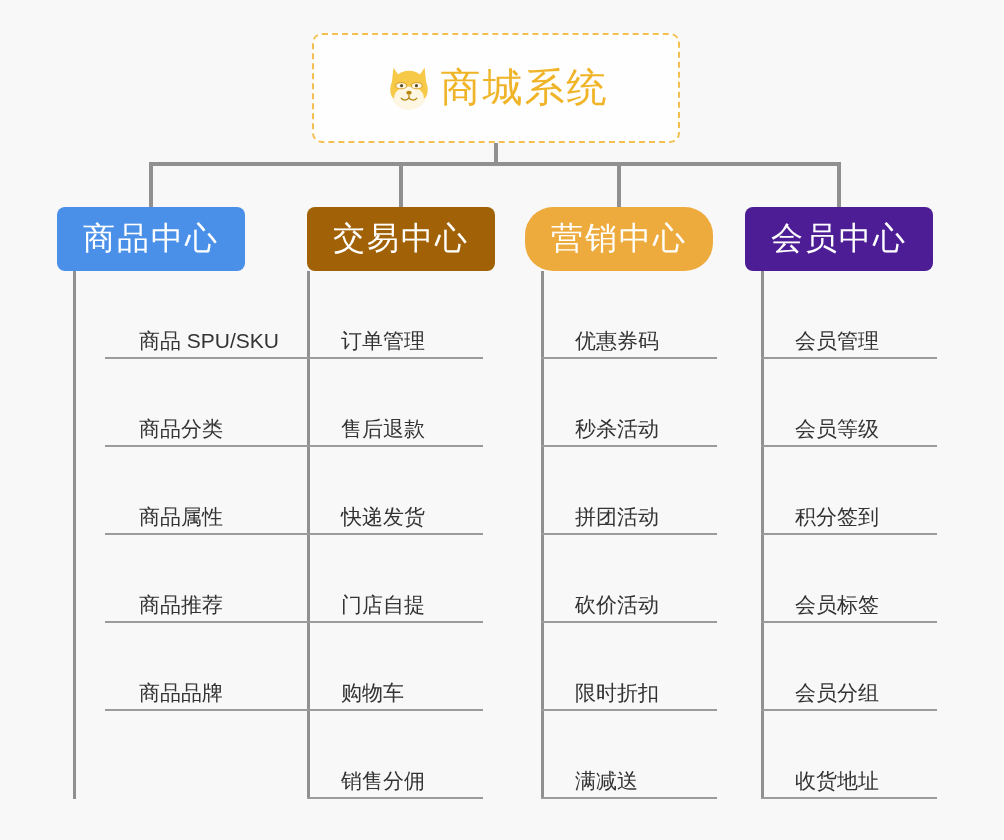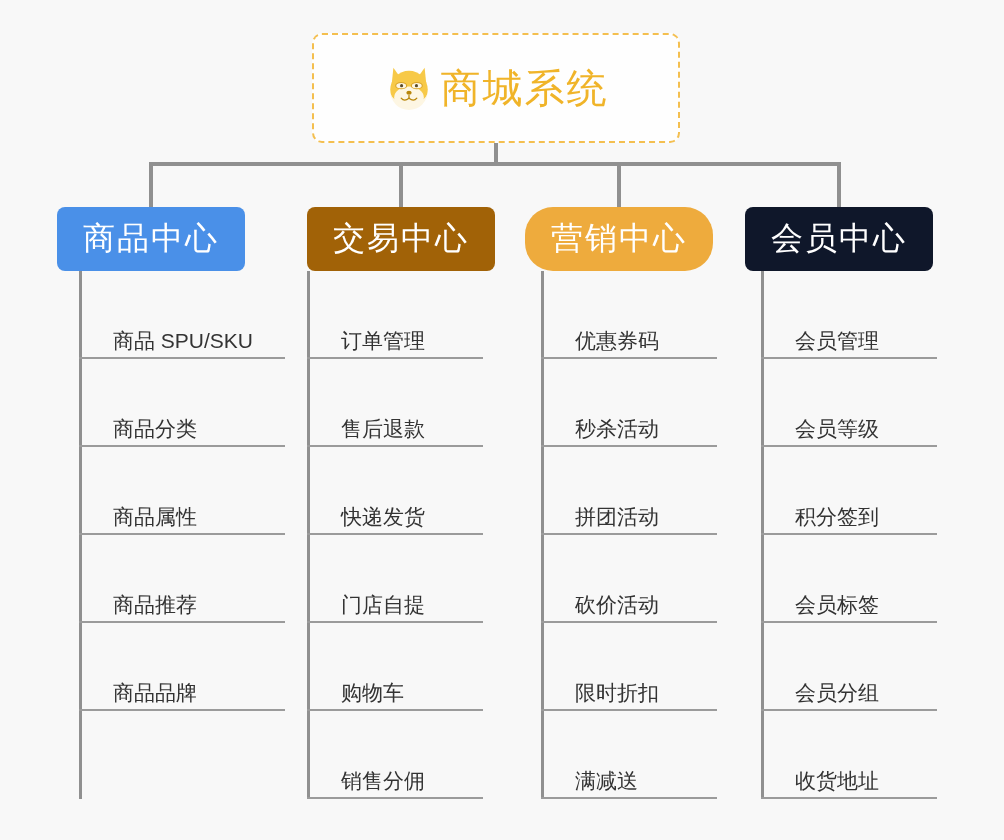--- a/index.html
+++ b/index.html
@@ -23,20 +23,21 @@
     width: 368px;
     height: 110px;
     box-sizing: border-box;
     background: #fefefe;
     border: 2px dashed #f4bf4f;
     border-radius: 10px;
     display: flex;
     align-items: center;
     justify-content: center;
     gap: 7px;
+    font-family: Liberation Serif, serif;
   }
   #root-title {
     font-size: 40px;
     color: #f0b429;
     letter-spacing: 2px;
     line-height: 1;
   }
   .shiba {
     width: 50px;
     height: 50px;
@@ -134,25 +135,25 @@
 
 <div class="cat-box" id="cat-box-0" style="left: 57px; background: rgb(74, 144, 232);">
   <span>商品中心</span>
 </div>
 <div class="cat-box" id="cat-box-1" style="left: 307px; background: #a16207;">
   <span>交易中心</span>
 </div>
 <div class="cat-box" id="cat-box-2" style="left: 525px; background: rgb(238, 171, 61); border-radius: 28px;">
   <span>营销中心</span>
 </div>
-<div class="cat-box" id="cat-box-3" style="left: 745px; background: #0f172a;">
+<div class="cat-box" id="cat-box-3" style="left: 745px; background: #4c1d95;">
   <span>会员中心</span>
 </div>
 
-<div class="leaf-col" style="left:79px;">
+<div class="leaf-col" style="left:73px;padding-left:32px;">
   <div class="spine" style="height: 528px;"></div>
   <div class="leaf-item">
       <span class="leaf-label">商品 SPU/SKU</span>
     </div>
   <div class="leaf-item">
       <span class="leaf-label">商品分类</span>
     </div>
   <div class="leaf-item">
       <span class="leaf-label">商品属性</span>
     </div>

